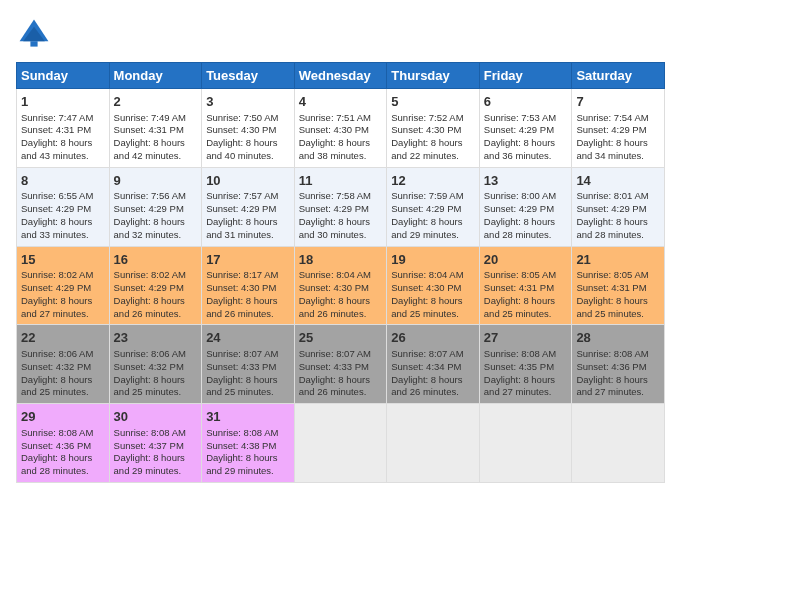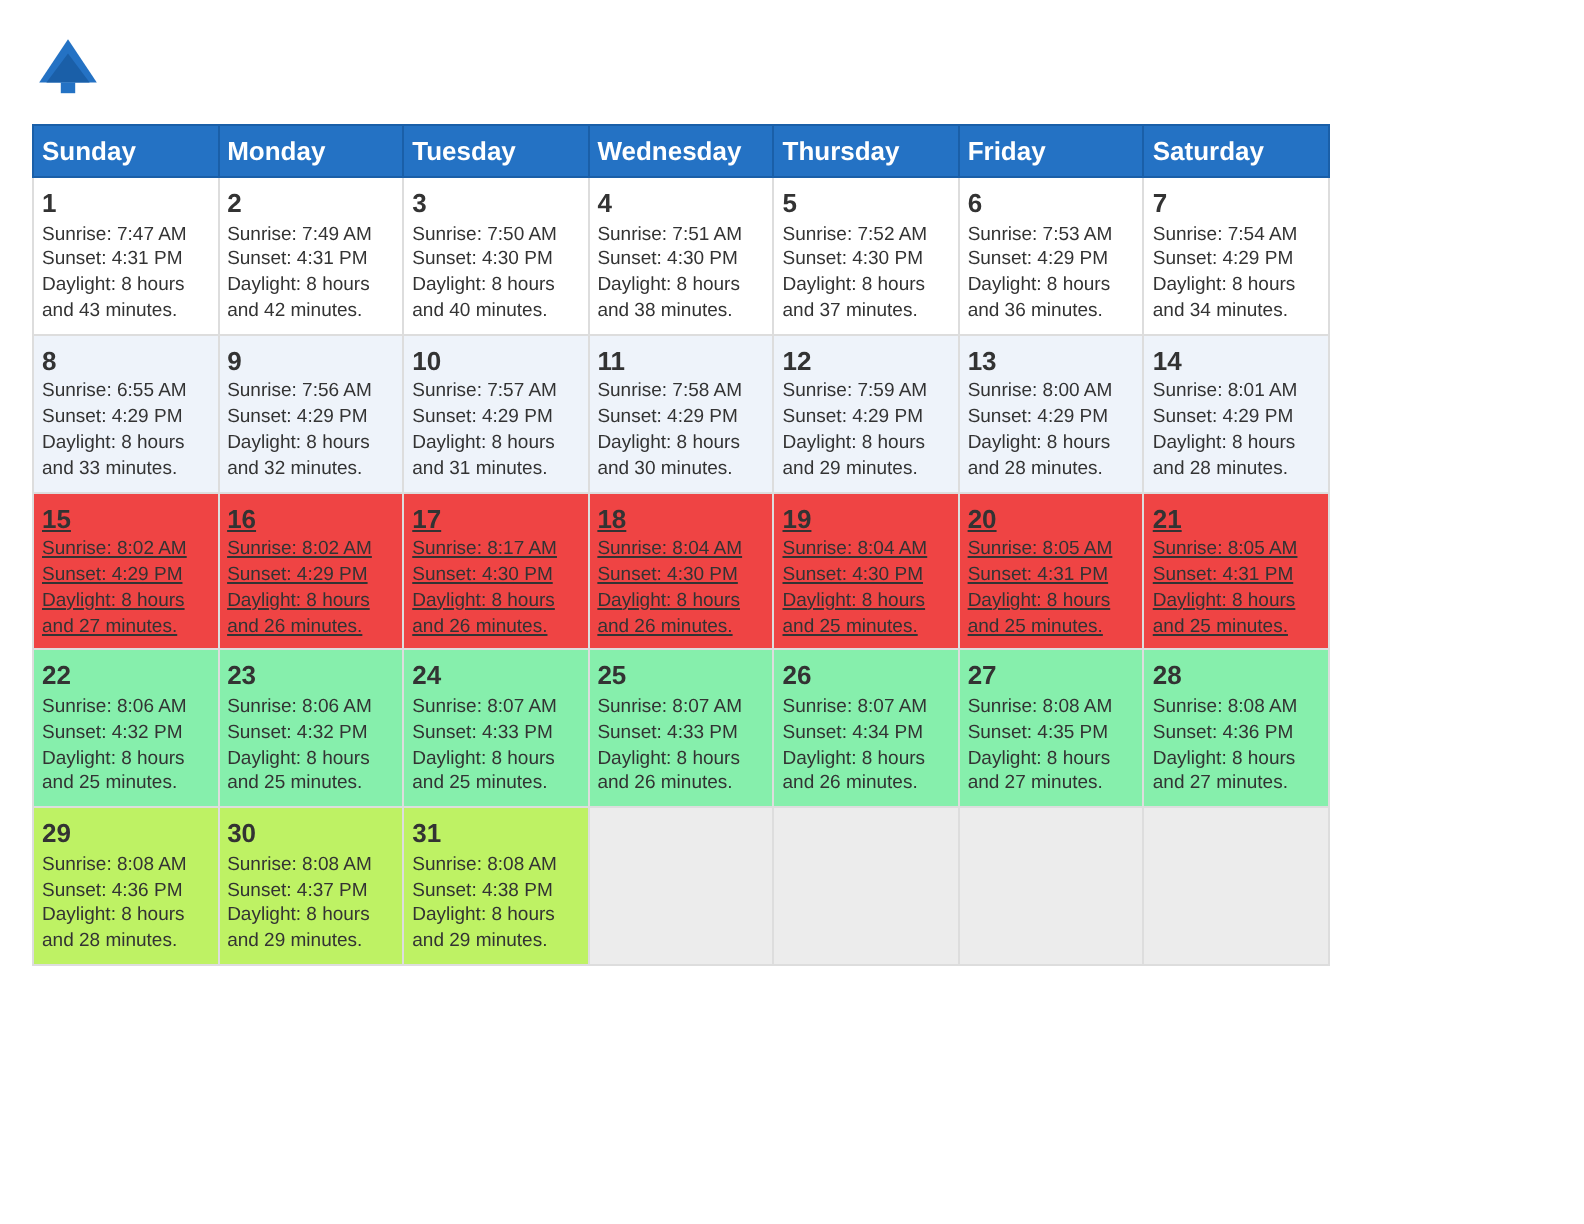--- a/index.html
+++ b/index.html
@@ -88,23 +88,23 @@
       font-weight: bold;
       display: block;
       margin-bottom: 1px;
     }
     .empty-cell {
       background: #f0f0f0;
     }
     
     .week-row-1 td { background: #fff; }
     .week-row-2 td { background: #eef3fa; }
-    .week-row-3 td { background: #ef4444; text-decoration: underline; }
-    .week-row-4 td { background: #86efac; }
-    .week-row-5 td { background: #bef264; }
+    .week-row-3 td { background: #fdba74; }
+    .week-row-4 td { background: #a3a3a3; }
+    .week-row-5 td { background: #f0abfc; }
     .empty-cell { background: #ececec !important; }
   </style>
 </head>
 <body>
 
 <div class="page">
   <div class="header">
     <div class="logo">
       <svg class="logo-icon" viewBox="0 0 40 40">
         <polygon points="20,4 36,28 4,28" fill="#2472c4"></polygon>
@@ -133,21 +133,21 @@
           <th>Friday</th>
           <th>Saturday</th>
         </tr>
     </thead>
     <tbody id="calendar-body">
     <tr class="week-row-1">
           <td><span class="day-num">1</span><span>Sunrise: 7:47 AM</span><br><span>Sunset: 4:31 PM</span><br><span>Daylight: 8 hours and 43 minutes.</span></td>
           <td><span class="day-num">2</span><span>Sunrise: 7:49 AM</span><br><span>Sunset: 4:31 PM</span><br><span>Daylight: 8 hours and 42 minutes.</span></td>
           <td><span class="day-num">3</span><span>Sunrise: 7:50 AM</span><br><span>Sunset: 4:30 PM</span><br><span>Daylight: 8 hours and 40 minutes.</span></td>
           <td><span class="day-num">4</span><span>Sunrise: 7:51 AM</span><br><span>Sunset: 4:30 PM</span><br><span>Daylight: 8 hours and 38 minutes.</span></td>
-          <td><span class="day-num">5</span><span>Sunrise: 7:52 AM</span><br><span>Sunset: 4:30 PM</span><br><span>Daylight: 8 hours and 37 minutes.</span></td>
+          <td><span class="day-num">5</span><span>Sunrise: 7:52 AM</span><br><span>Sunset: 4:30 PM</span><br><span>Daylight: 8 hours and 22 minutes.</span></td>
           <td><span class="day-num">6</span><span>Sunrise: 7:53 AM</span><br><span>Sunset: 4:29 PM</span><br><span>Daylight: 8 hours and 36 minutes.</span></td>
           <td><span class="day-num">7</span><span>Sunrise: 7:54 AM</span><br><span>Sunset: 4:29 PM</span><br><span>Daylight: 8 hours and 34 minutes.</span></td>
         </tr>
         <tr class="week-row-2">
           <td><span class="day-num">8</span><span>Sunrise: 6:55 AM</span><br><span>Sunset: 4:29 PM</span><br><span>Daylight: 8 hours and 33 minutes.</span></td>
           <td><span class="day-num">9</span><span>Sunrise: 7:56 AM</span><br><span>Sunset: 4:29 PM</span><br><span>Daylight: 8 hours and 32 minutes.</span></td>
           <td><span class="day-num">10</span><span>Sunrise: 7:57 AM</span><br><span>Sunset: 4:29 PM</span><br><span>Daylight: 8 hours and 31 minutes.</span></td>
           <td><span class="day-num">11</span><span>Sunrise: 7:58 AM</span><br><span>Sunset: 4:29 PM</span><br><span>Daylight: 8 hours and 30 minutes.</span></td>
           <td><span class="day-num">12</span><span>Sunrise: 7:59 AM</span><br><span>Sunset: 4:29 PM</span><br><span>Daylight: 8 hours and 29 minutes.</span></td>
           <td><span class="day-num">13</span><span>Sunrise: 8:00 AM</span><br><span>Sunset: 4:29 PM</span><br><span>Daylight: 8 hours and 28 minutes.</span></td>

